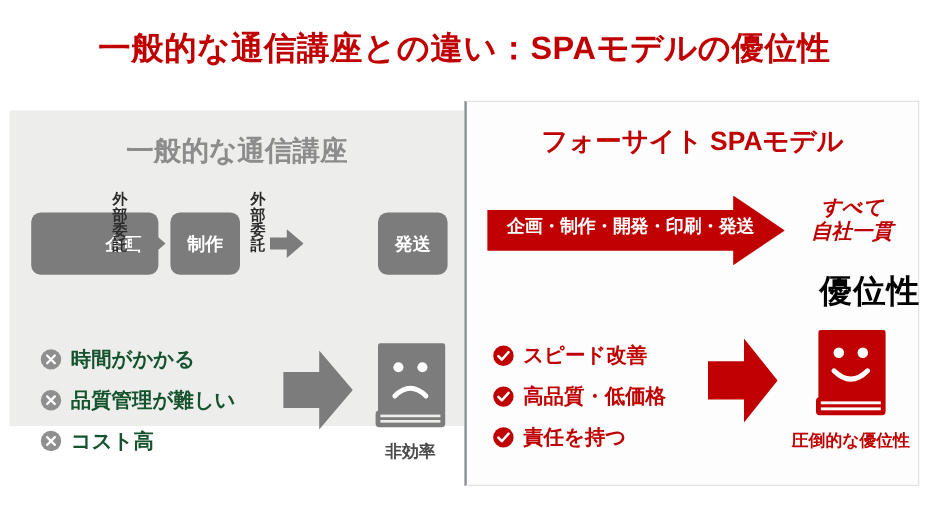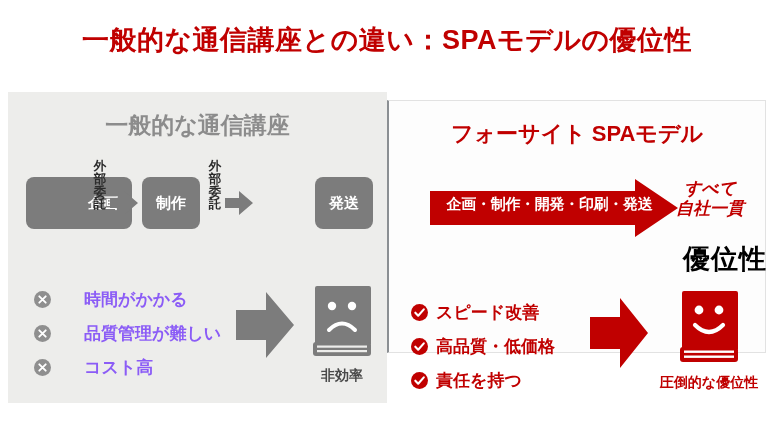--- a/index.html
+++ b/index.html
@@ -29,31 +29,31 @@
     letter-spacing: 0.5px;
     white-space: nowrap;
   }
 
   
   #left-panel {
     position: absolute;
     left: 8px;
     top: 92px;
     width: 379px;
-    height: 311px;
+    height: 263px;
     background: #ededeb;
     box-sizing: border-box;
     text-decoration: underline;
   }
   #right-panel {
     position: absolute;
     left: 387px;
-    top: 100px;
+    top: 84px;
     width: 379px;
-    height: 253px;
+    height: 321px;
     background: #fdfdfd;
     border: 1px solid #e2e2e2;
     border-left: 2px solid #8b8f93;
     box-sizing: border-box;
   }
 
   
   .panel-heading {
     position: absolute;
     width: 100%;
@@ -137,21 +137,21 @@
     position: relative;
   }
   .bullet-mark.x { background: #8f8f8f; }
   .bullet-mark.check { background: #c00000; }
   .bullet-mark svg { position: absolute; left: 0; top: 0; }
   .bullet-text {
     font-size: 17px;
     font-weight: bold;
     white-space: nowrap;
   }
-  .bullet-text.gray { color: #8b5cf6; margin-left: 25px; }
+  .bullet-text.gray { color: #14532d; }
   .bullet-text.red { color: #c00000; }
 
   
   .block-arrow { position: absolute; }
   .block-arrow svg { display: block; }
 
   
   .book-wrap { position: absolute; text-align: center; }
   .book-caption {
     font-size: 14px;
@@ -162,21 +162,20 @@
   .book-caption.gray { color: #4a4a4a; }
   .book-caption.red { color: #c00000; text-align: center; }
 
   
   #spa-arrow {
     position: absolute;
     left: 17px;
     top: 78px;
     width: 248px;
     height: 58px;
-    margin-left: 24px;
   }
   #spa-arrow svg { display: block; }
   #spa-arrow-text {
     position: absolute;
     left: 12px;
     top: 16px;
     width: 215px;
     text-align: center;
     color: #ffffff;
     font-size: 15px;

